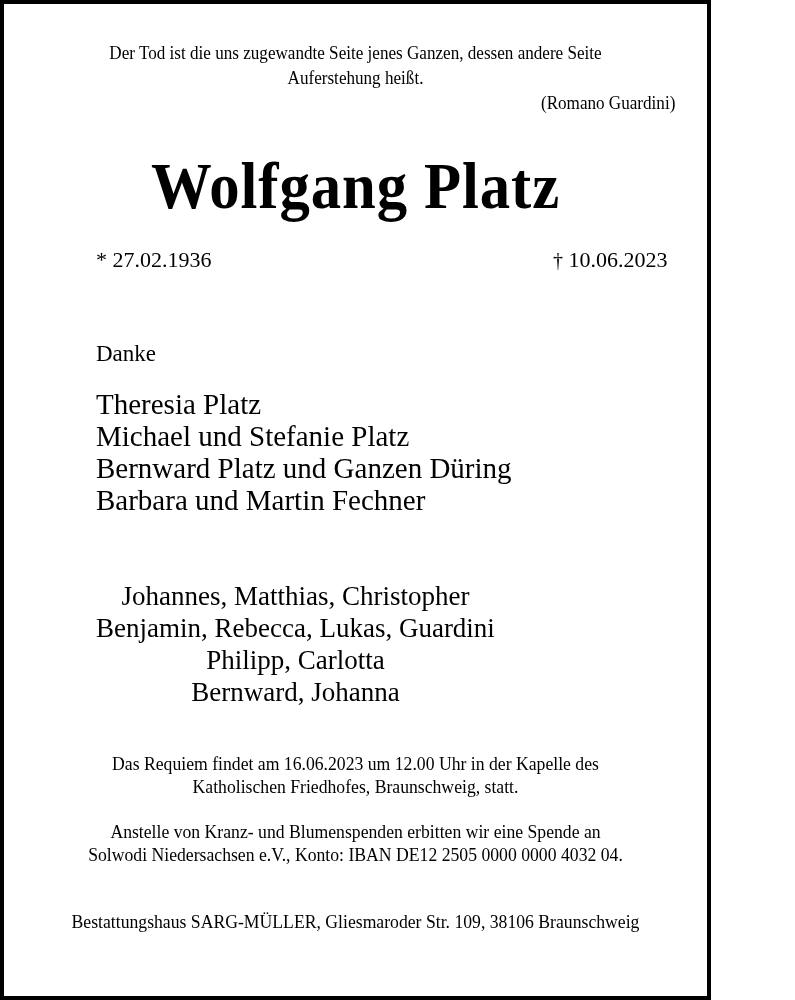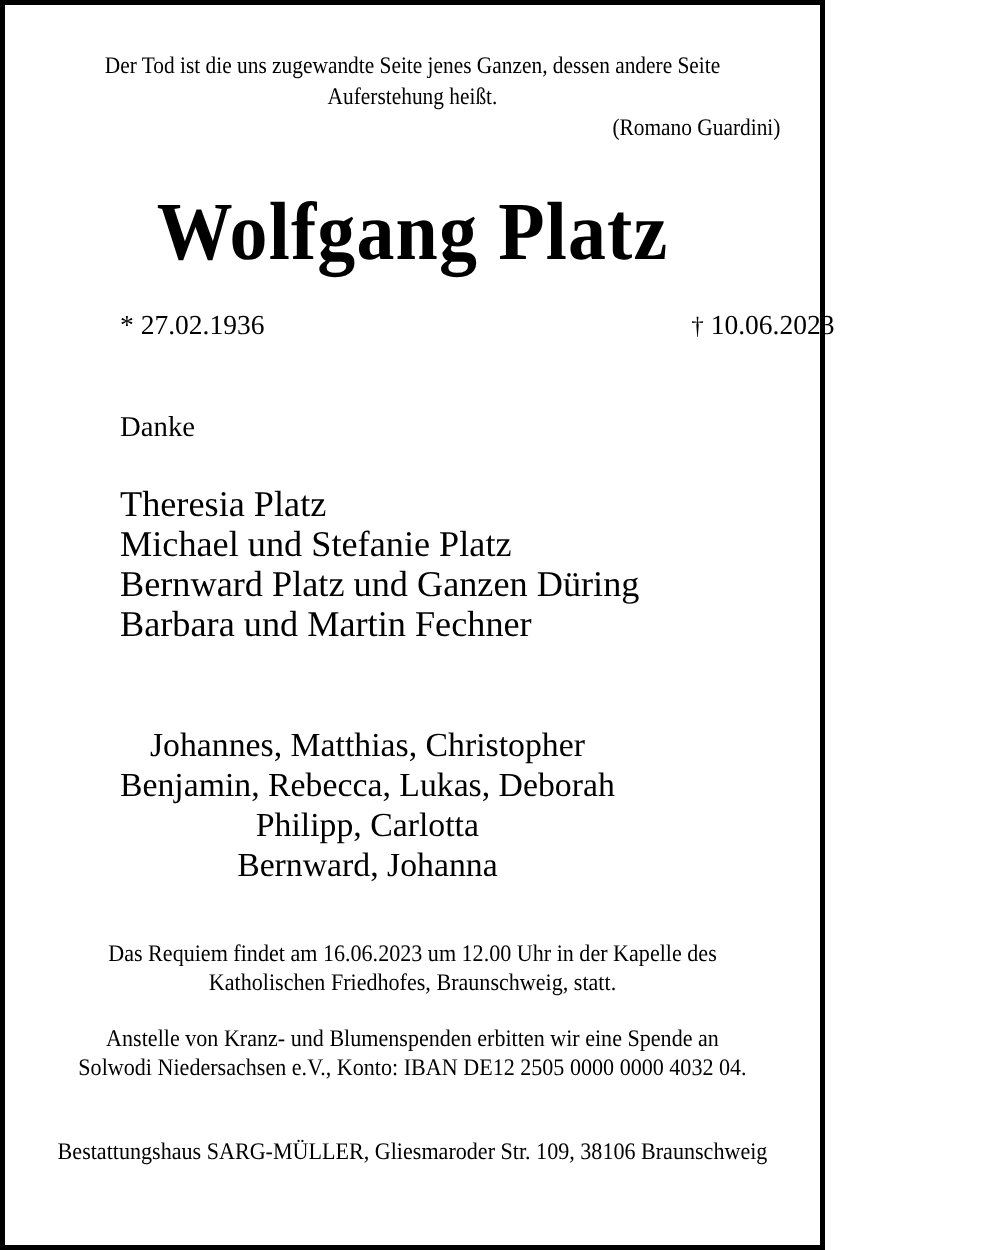--- a/index.html
+++ b/index.html
@@ -1,20 +1,20 @@
 <!DOCTYPE html>
 <html><head>
   <meta charset="utf-8">
   <style>
     html, body { margin: 0; padding: 0; background: #ffffff; }
     body { width: 795px; height: 1000px; overflow: hidden; }
     .notice {
       position: relative;
       box-sizing: border-box;
-      width: 660px; height: 1000px;
+      width: 711px; height: 1000px;
       border: 4px solid #000000;
       background: #ffffff;
       color: #000000;
       font-family: "Liberation Serif", "DejaVu Serif", serif;
     }
     .abs { position: absolute; white-space: nowrap; }
     .quote {
       left: 0; right: 0; top: 36px;
       text-align: center;
       font-size: 19px; line-height: 25px;
@@ -27,21 +27,21 @@
     }
     .name {
       left: 0; right: 0; top: 142px;
       text-align: center;
       font-size: 66px; line-height: 80px; font-weight: bold;
       letter-spacing: 1px;
       transform: scaleX(0.92); transform-origin: center top;
     }
     .birth { left: 92px; top: 242px; font-size: 22px; line-height: 28px; }
     .death { left: 549px; top: 242px; font-size: 22px; line-height: 28px; }
-    .thanks { left: 92px; top: 323px; font-size: 23px; line-height: 30px; }
+    .thanks { left: 92px; top: 335px; font-size: 23px; line-height: 30px; }
     .family { left: 92px; top: 384px; font-size: 29px; line-height: 32px; }
     .grandchildren { left: 92px; top: 576px; font-size: 27px; line-height: 32px; text-align: center; }
     .family div, .grandchildren div { white-space: nowrap; }
     .requiem {
       left: 0; right: 0; top: 748px;
       text-align: center;
       font-size: 19px; line-height: 23px;
       transform: scaleX(0.93); transform-origin: center top;
     }
     .donation {
@@ -84,21 +84,21 @@
 
   <div class="abs family">
     <div>Theresia Platz</div>
     <div>Michael und Stefanie Platz</div>
     <div>Bernward Platz und Ganzen Düring</div>
     <div>Barbara und Martin Fechner</div>
   </div>
 
   <div class="abs grandchildren">
     <div>Johannes, Matthias, Christopher</div>
-    <div>Benjamin, Rebecca, Lukas, Deborah</div>
+    <div>Benjamin, Rebecca, Lukas, Guardini</div>
     <div>Philipp, Carlotta</div>
     <div>Bernward, Johanna</div>
   </div>
 
   <div class="abs requiem">
     <div>Das Requiem findet am 16.06.2023 um 12.00 Uhr in der Kapelle des</div>
     <div>Katholischen Friedhofes, Braunschweig, statt.</div>
   </div>
 
   <div class="abs donation">

